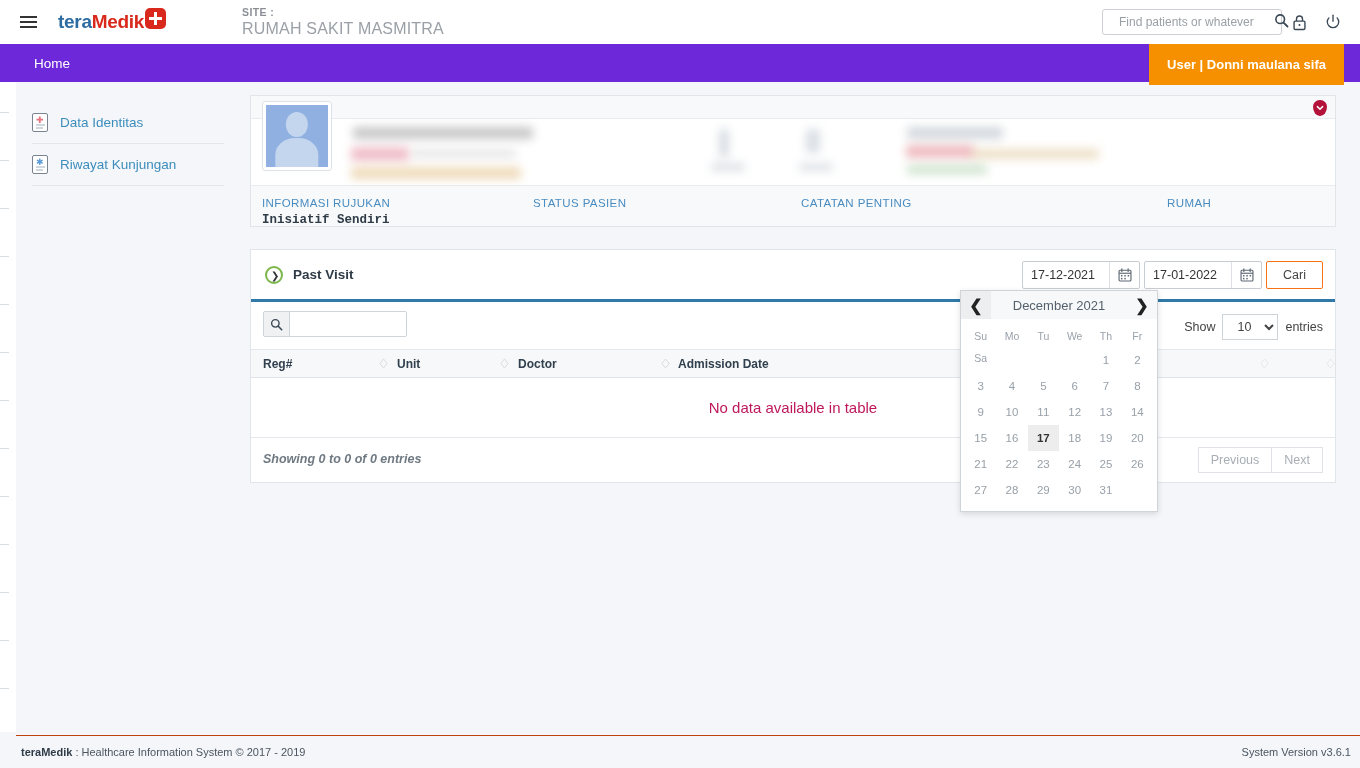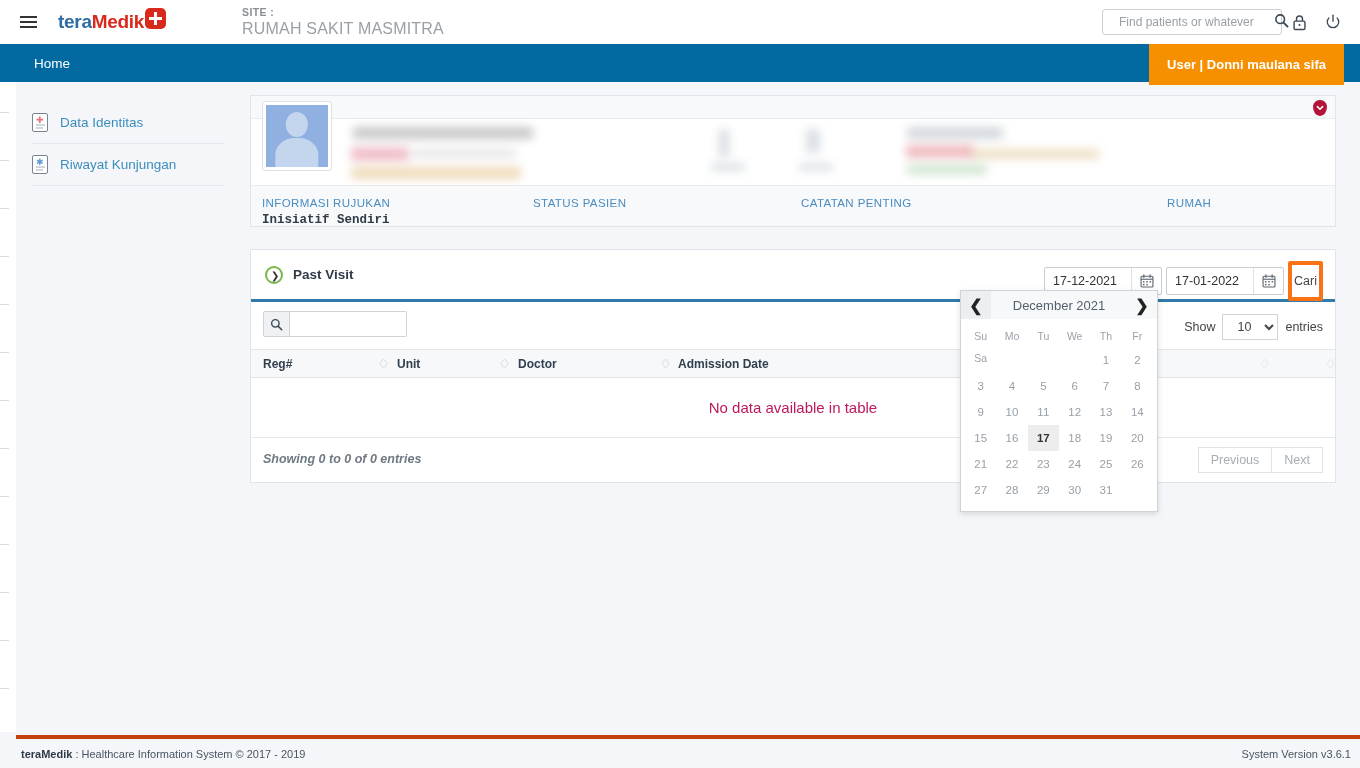--- a/index.html
+++ b/index.html
@@ -70,21 +70,21 @@
   .searchbox input::placeholder { color: #9aa0a6; }
   .ic-btn {
     width: 34px; height: 44px; display: flex; align-items: center;
     justify-content: center; cursor: pointer;
   }
   .ic-btn svg { display: block; }
 
   
   .navbar {
     position: absolute; top: 44px; left: 0; width: 1360px; height: 38px;
-    background: #0369a1;
+    background: #6d28d9;
   }
   .nav-home {
     position: absolute; left: 28px; top: 0; height: 38px;
     display: flex; align-items: center;
     color: #ffffff; font-size: 13.5px; padding: 0 6px; cursor: pointer;
   }
   .user-badge {
     position: absolute; right: 16px; top: 0; height: 41px;
     background: #f79000; color: #fff;
     display: flex; align-items: center; padding: 0 18px;
@@ -219,22 +219,22 @@
   .date-input input {
     border: 0; outline: 0; width: 86px; padding: 0 8px; font-size: 12.5px;
     color: #333; font-family: "Liberation Sans", sans-serif;
   }
   .cal-btn {
     width: 30px; height: 26px; border-left: 1px solid #dde1e5;
     display: flex; align-items: center; justify-content: center;
     cursor: pointer;
   }
   .btn-cari {
-    border: 4px solid #f97316; background: #fff; height: 40px;
-    padding: 0 2px; font-size: 12.5px; color: #444; cursor: pointer;
+    border: 1px solid #f97316; background: #fff; height: 28px;
+    padding: 0 16px; font-size: 12.5px; color: #444; cursor: pointer;
     border-radius: 2px; font-family: "Liberation Sans", sans-serif;
   }
 
   
   .tbl-toolbar {
     height: 48px; position: relative; border-bottom: 1px solid #e4e8ec;
     background: #fff;
   }
   .tbl-search {
     position: absolute; left: 12px; top: 9px;
@@ -326,21 +326,21 @@
     line-height: 26px; cursor: pointer;
   }
   .dp-day.sel {
     background: #ededed; color: #333; font-weight: bold;
   }
   .dp-day.blank { cursor: default; }
 
   
   .footer {
     position: absolute; left: 16px; top: 735px; width: 1344px; height: 33px;
-    background: #f4f6f9; border-top: 4px solid #c2410c;
+    background: #f4f6f9; border-top: 1px solid #c2410c;
     display: flex; align-items: center;
   }
   .foot-left {
     position: absolute; left: 5px; font-size: 11px; color: #4a5561;
   }
   .foot-left b { color: #2f3b47; }
   .foot-right {
     position: absolute; right: 9px; font-size: 11px; color: #4a5561;
   }
 </style>

